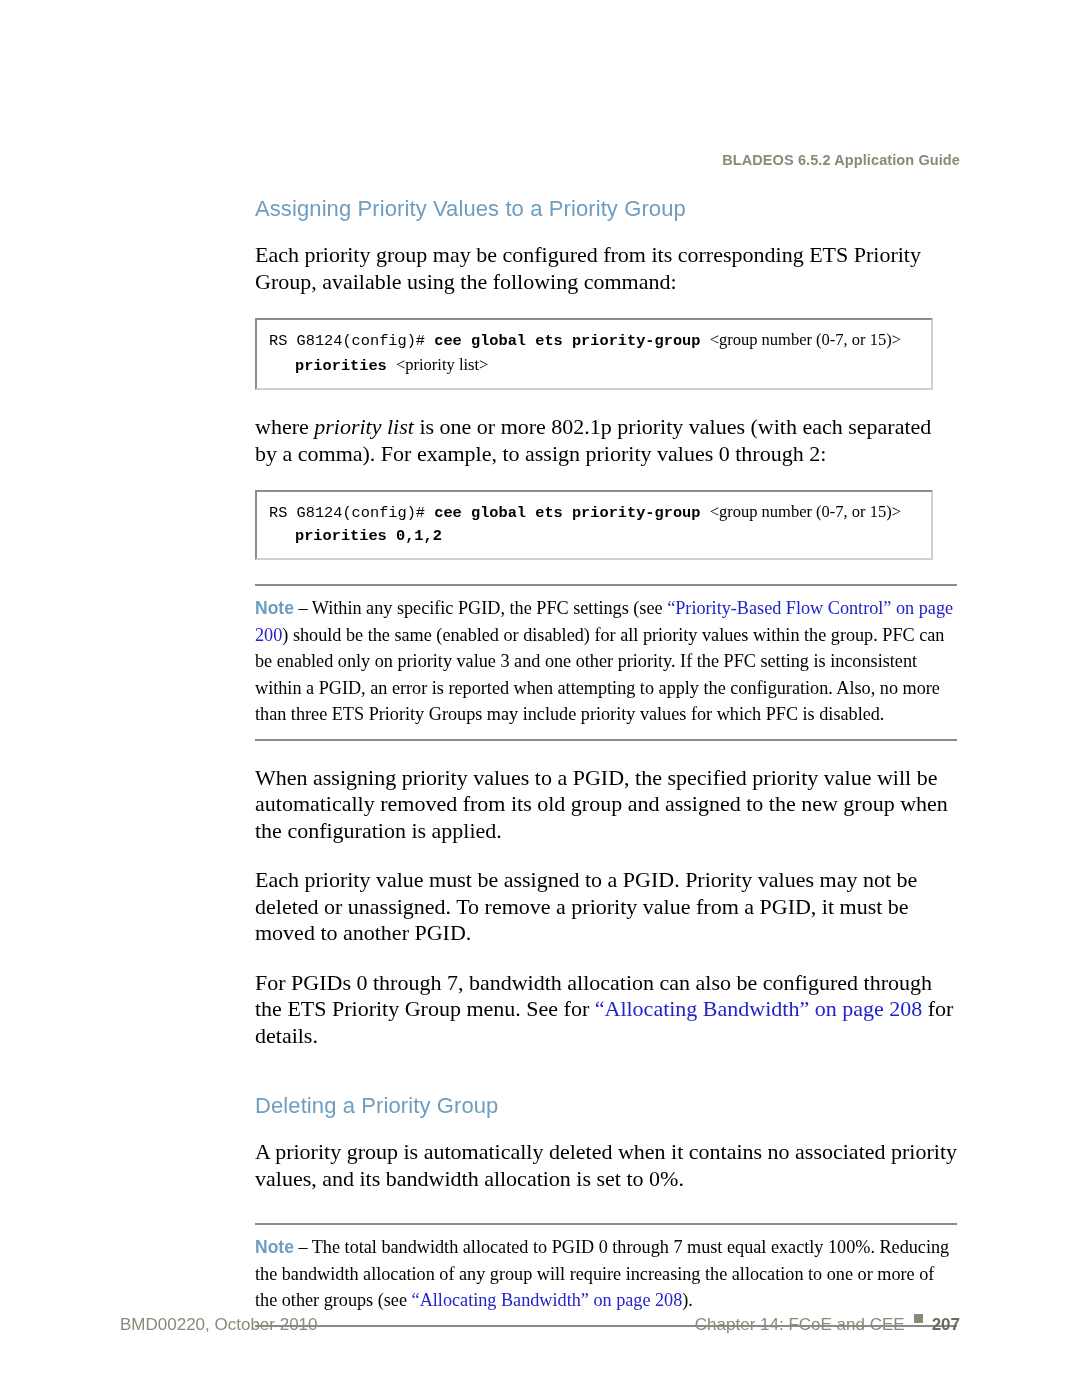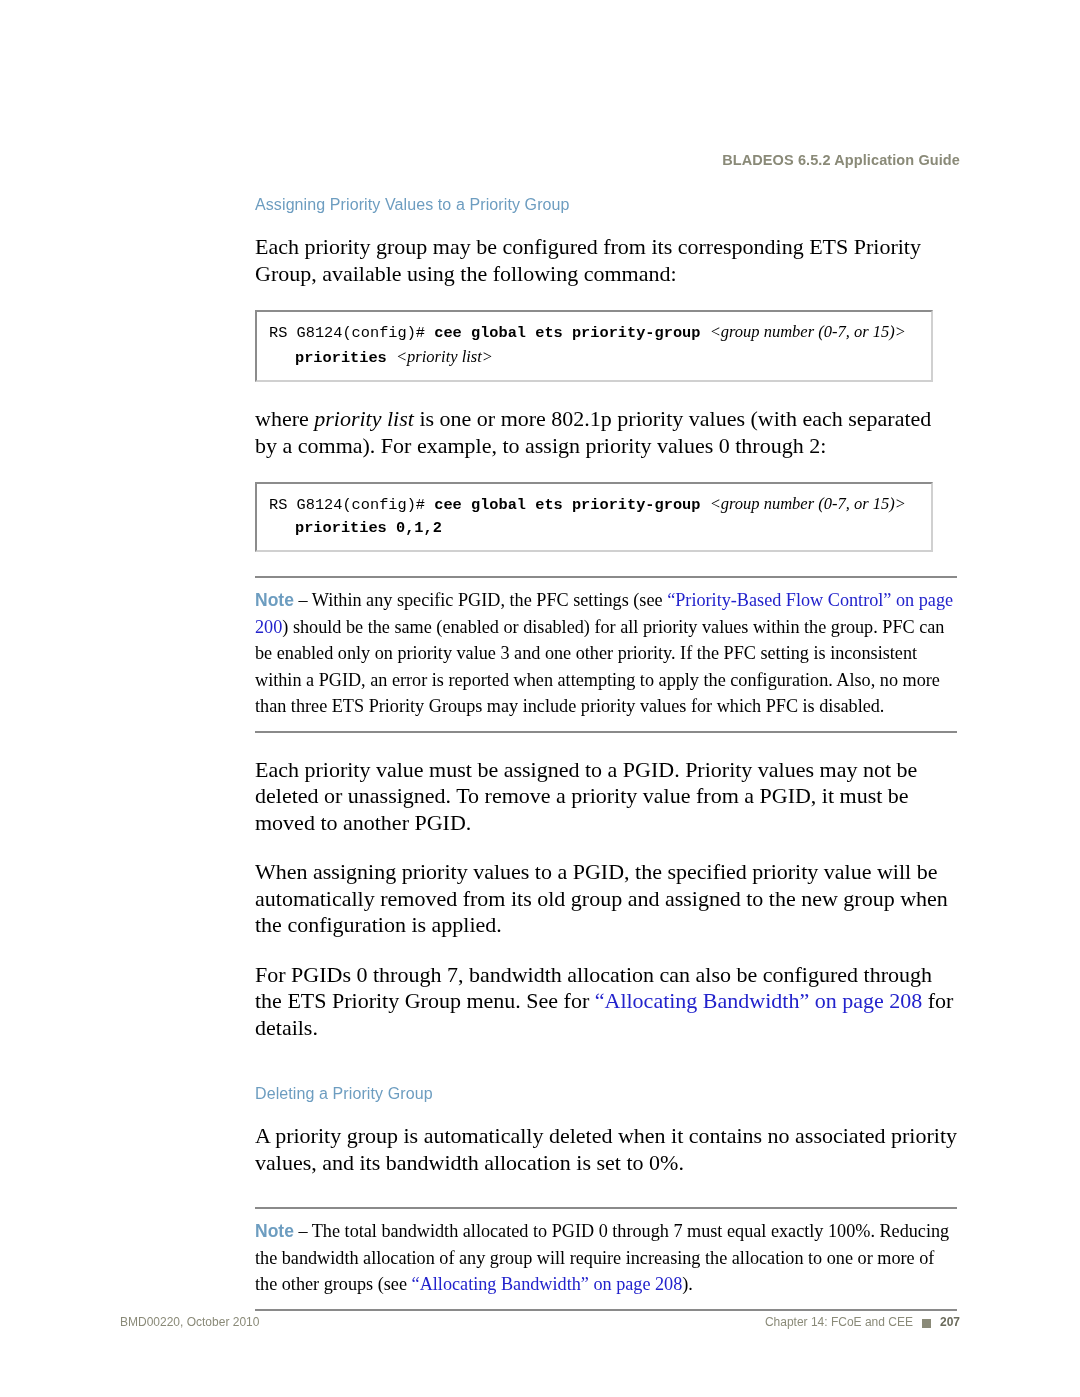--- a/index.html
+++ b/index.html
@@ -37,21 +37,21 @@
   
   .content {
     position: absolute;
     top: 196px;
     left: 255px;
     width: 702px;
   }
 
   h1.section-title {
     font-family: "Liberation Sans", sans-serif;
-    font-size: 16px;
+    font-size: 22px;
     font-weight: normal;
     color: #6d9dc0;
     margin: 0 0 20px 0;
     letter-spacing: 0.1px;
   }
   h1.section-title.second {
     margin-top: 44px;
     margin-bottom: 20px;
   }
 
@@ -87,21 +87,20 @@
   .codeline {
     font-family: "Liberation Mono", monospace;
     font-size: 15.3px;
     line-height: 23px;
     white-space: pre;
     color: #000000;
   }
   .codeline .bold { font-weight: bold; text-align: center; }
   .codeline .var {
     font-family: "Liberation Serif", serif;
-    font-style: italic;
     font-size: 16.5px;
     margin-top: 24px;
   }
   .codeline.indent { padding-left: 26px; }
 
   
   .note {
     border-top: 2px solid #8a8a8a;
     border-bottom: 2px solid #8a8a8a;
     padding: 9px 0 11px 0;
@@ -132,26 +131,26 @@
   }
   .footer-inner {
     position: absolute;
     top: 68px;
     left: 120px;
     right: 120px;
     display: flex;
     justify-content: space-between;
     align-items: baseline;
     font-family: "Liberation Sans", sans-serif;
-    font-size: 12px;
+    font-size: 17px;
     color: #8a8a78;
   }
   .footer-right {
     display: flex;
-    align-items: flex-end;
+    align-items: flex-start;
     gap: 9px;
   }
   .footer-sq {
     display: inline-block;
     width: 9px;
     height: 9px;
     background: #8a8a78;
     position: relative;
     top: -1px;
   }
@@ -182,23 +181,23 @@
 
     <div class="codebox">
       <div class="codeline"><span>RS G8124(config)# </span><span class="bold">cee global ets priority-group </span><span class="var">&lt;group number (0-7, or 15)&gt;</span></div>
       <div class="codeline indent"><span class="bold">priorities 0,1,2</span></div>
     </div>
 
     <div class="note">
       <p><span class="note-label">Note</span><span class="note-dash"> – </span><span>Within any specific PGID, the PFC settings (see </span><a href="#" class="xref">“Priority-Based Flow Control” on page 200</a><span>) should be the same (enabled or disabled) for all priority values within the group. PFC can be enabled only on priority value 3 and one other priority. If the PFC setting is inconsistent within a PGID, an error is reported when attempting to apply the configuration. Also, no more than three ETS Priority Groups may include priority values for which PFC is disabled.</span></p>
     </div>
 
+    <p class="body">When assigning priority values to a PGID, the specified priority value will be automatically removed from its old group and assigned to the new group when the configuration is applied.</p>
+
     <p class="body">Each priority value must be assigned to a PGID. Priority values may not be deleted or unassigned. To remove a priority value from a PGID, it must be moved to another PGID.</p>
-
-    <p class="body">When assigning priority values to a PGID, the specified priority value will be automatically removed from its old group and assigned to the new group when the configuration is applied.</p>
 
     <p class="body tight"><span>For PGIDs 0 through 7, bandwidth allocation can also be configured through the ETS Priority Group menu. See for </span><a href="#" class="xref">“Allocating Bandwidth” on page 208</a><span> for details.</span></p>
 
     <h1 class="section-title second">Deleting a Priority Group</h1>
 
     <p class="body">A priority group is automatically deleted when it contains no associated priority values, and its bandwidth allocation is set to 0%.</p>
 
     <div class="spacer-8"></div>
 
     <div class="note">

